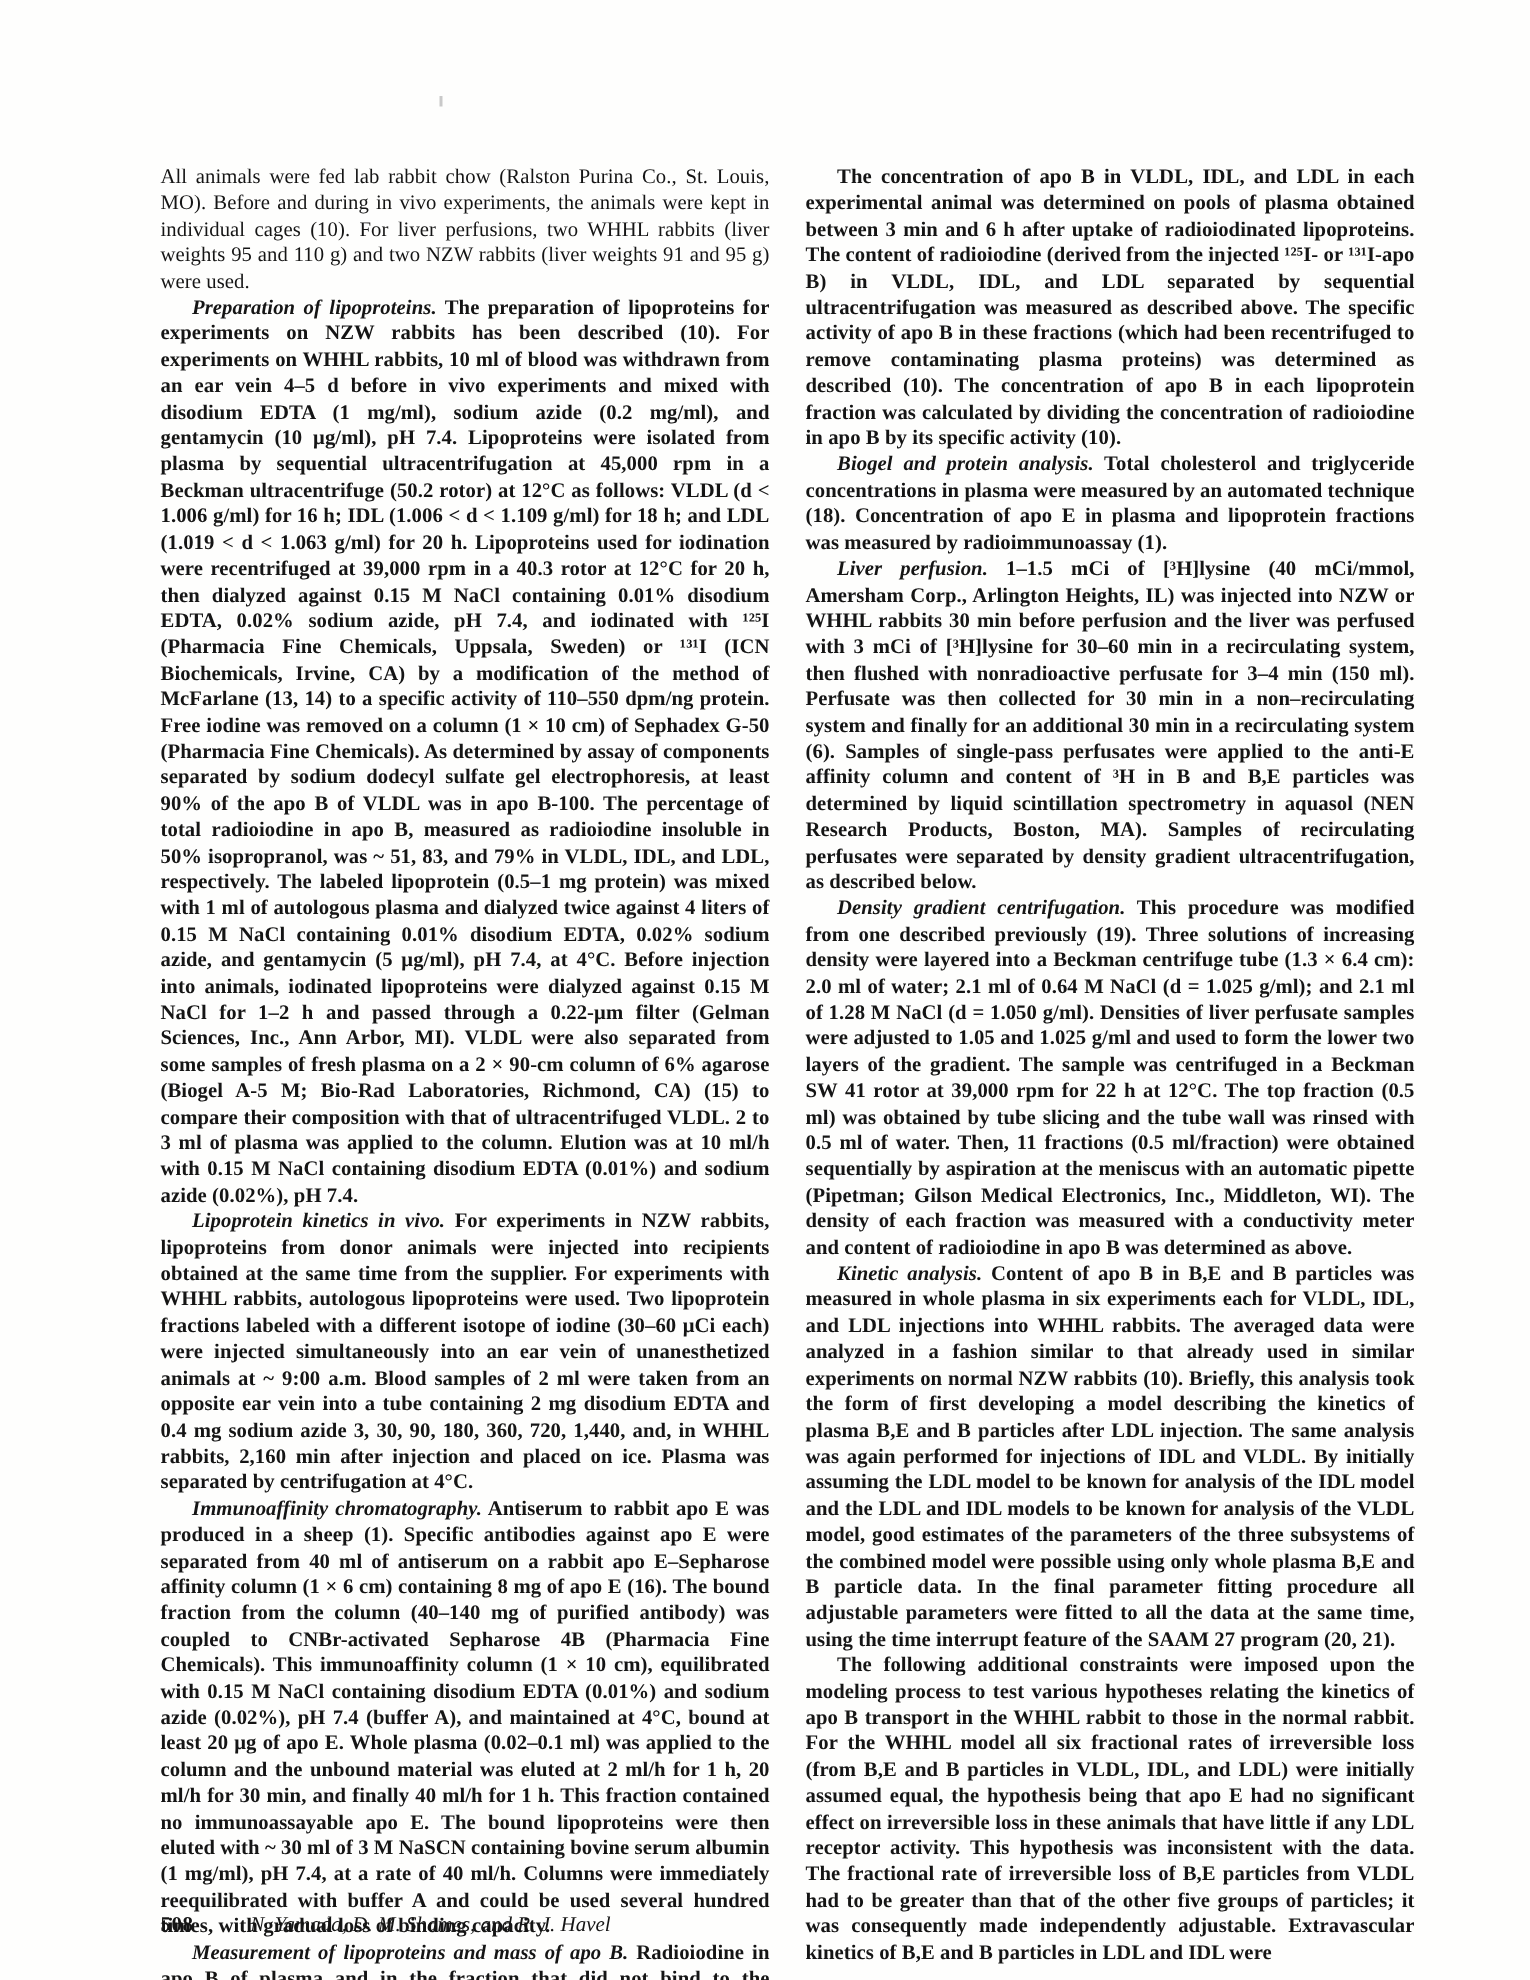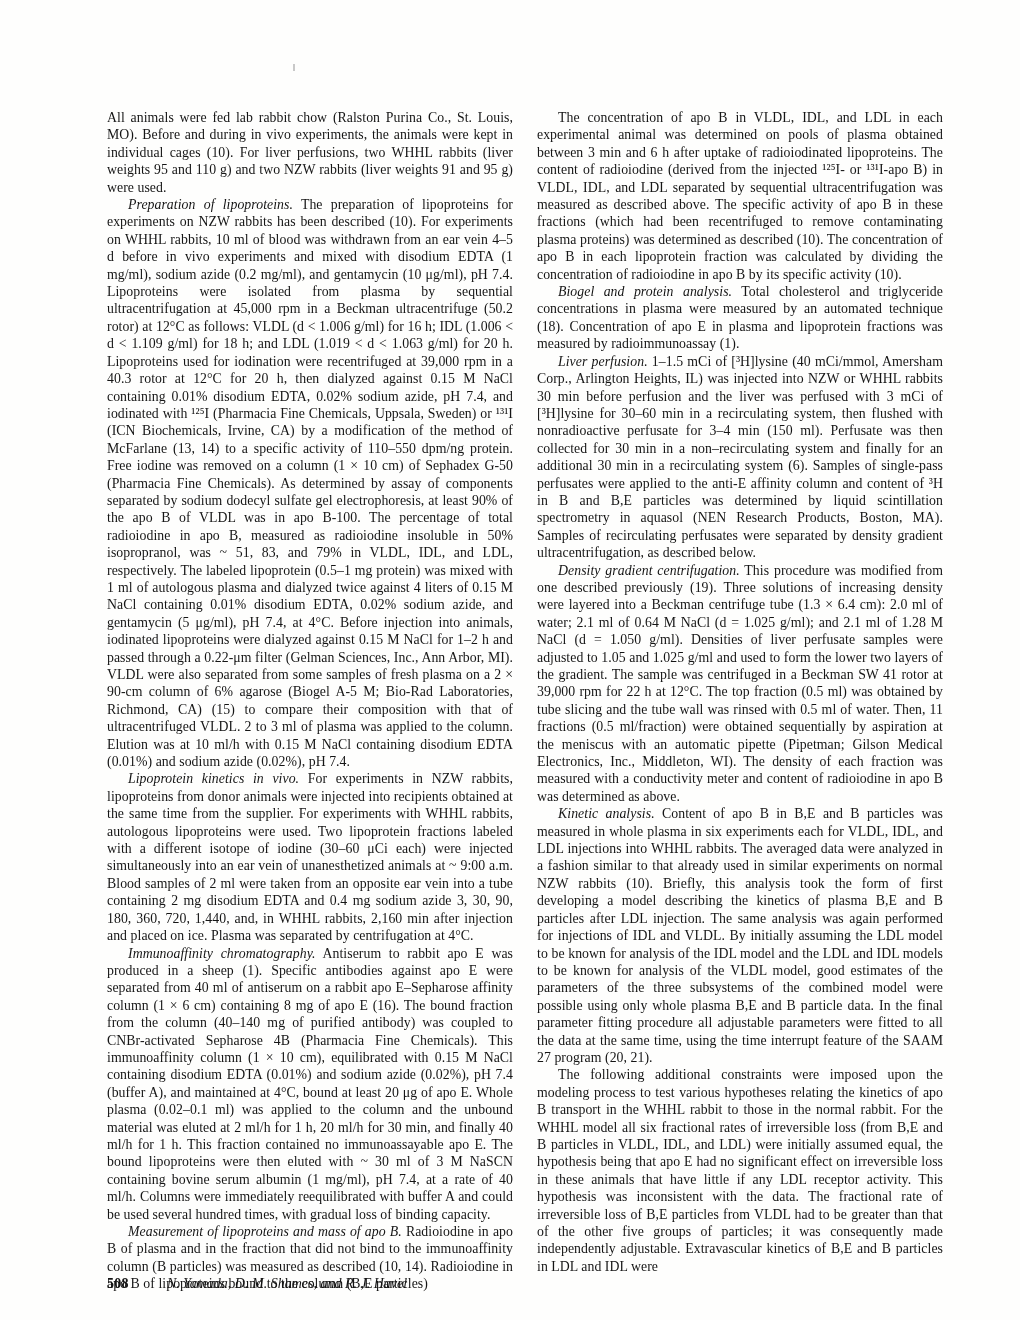--- a/index.html
+++ b/index.html
@@ -38,20 +38,21 @@
     line-height: 17.4px;
     text-align: justify;
     letter-spacing: 0.05px;
   }
   .col p {
     margin: 0;
     padding: 0;
   }
   .col p.indent {
     text-indent: 21px;
+    font-weight: bold;
   }
   .lead {
     font-style: italic;
   }
   .footer {
     position: absolute;
     left: 107px;
     top: 1276px;
     width: 836px;
     font-size: 14px;

